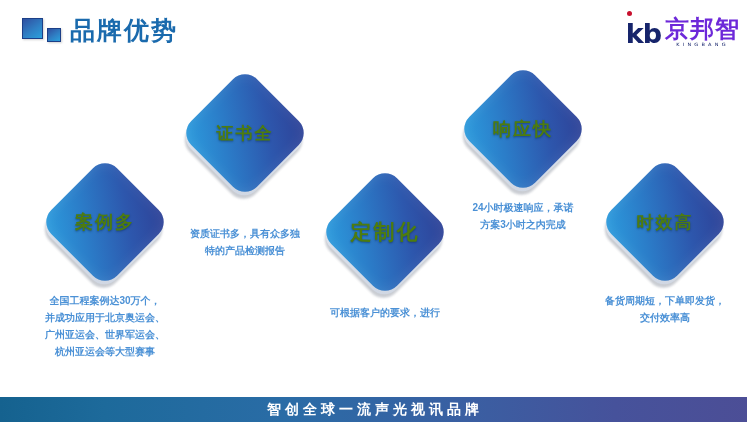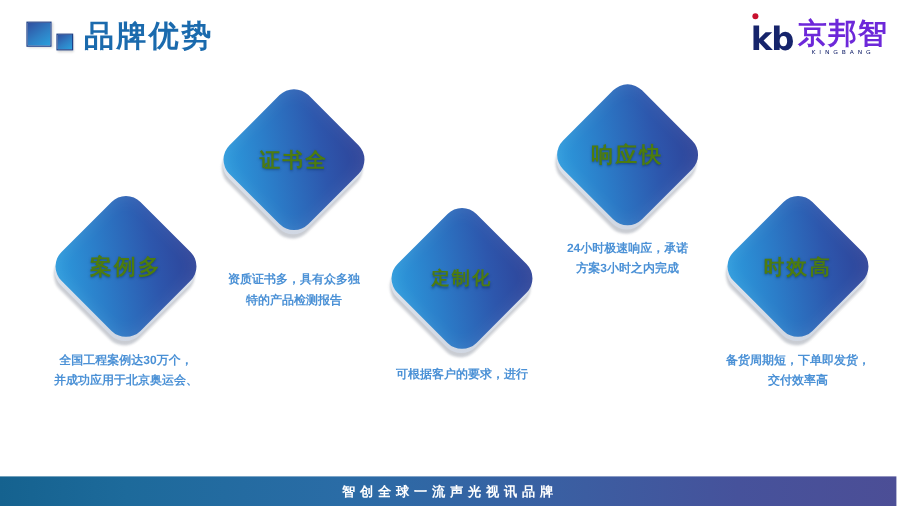--- a/index.html
+++ b/index.html
@@ -49,22 +49,22 @@
       color:#4d7c0f;font-weight:bold;letter-spacing:2px;white-space:nowrap;
       text-shadow:0 1px 2px rgba(12,40,90,.55);}
   .caption{position:absolute;text-align:center;color:#4b91d6;font-size:10px;
       line-height:17px;white-space:nowrap;font-weight:bold;}
   .caption div{white-space:nowrap;}
 
   
   .footer{position:absolute;left:0;bottom:0;width:750px;height:25px;
       background:linear-gradient(90deg,#15628f 0%,#1d6a9b 14%,#2a6ca6 38%,#3a5fa2 62%,#46529b 82%,#4c4e96 100%);
       display:flex;align-items:center;justify-content:center;}
-  .footer-text{color:#ffffff;font-size:11px;font-weight:bold;letter-spacing:4px;
-      line-height:12px;white-space:nowrap;}
+  .footer-text{color:#ffffff;font-size:14px;font-weight:bold;letter-spacing:4px;
+      line-height:12px;white-space:nowrap;font-family:Liberation Mono, monospace;}
 </style>
 </head>
 <body>
 
 <div class="slide">
 
   <div class="header">
     <div class="sq sq-big"></div>
     <div class="sq sq-small"></div>
     <div class="page-title">品牌优势</div>
@@ -84,20 +84,22 @@
     <div class="node" style="left:105px;top:222px;">
       <div class="dia-wrap" style="transform:translate(-50%,-50%) rotate(45deg);width:93px;height:93px;">
         <div class="dia-shadow" style="left:4px;top:6px;width:93px;height:93px;"></div>
         <div class="dia-mid" style="left:2px;top:3px;width:93px;height:93px;"></div>
         <div class="dia" style="left:0;top:0;width:93px;height:93px;"></div>
       </div>
       <div class="dia-label" style="left:-60px;top:-13px;width:120px;height:26px;font-size:18px;">案例多</div>
       <div class="caption" style="left:-97px;top:70px;width:194px;">
         <div>全国工程案例达30万个，</div>
         <div>并成功应用于北京奥运会、</div>
+        <div>广州亚运会、世界军运会、</div>
+        <div>杭州亚运会等大型赛事</div>
       </div>
     </div>
 
     <div class="node" style="left:245px;top:133px;">
       <div class="dia-wrap" style="transform:translate(-50%,-50%) rotate(45deg);width:93px;height:93px;">
         <div class="dia-shadow" style="left:4px;top:6px;width:93px;height:93px;"></div>
         <div class="dia-mid" style="left:2px;top:3px;width:93px;height:93px;"></div>
         <div class="dia" style="left:0;top:0;width:93px;height:93px;"></div>
       </div>
       <div class="dia-label" style="left:-60px;top:-13px;width:120px;height:26px;font-size:17px;">证书全</div>
@@ -106,21 +108,21 @@
         <div>特的产品检测报告</div>
       </div>
     </div>
 
     <div class="node" style="left:385px;top:232px;">
       <div class="dia-wrap" style="transform:translate(-50%,-50%) rotate(45deg);width:93px;height:93px;">
         <div class="dia-shadow" style="left:4px;top:6px;width:93px;height:93px;"></div>
         <div class="dia-mid" style="left:2px;top:3px;width:93px;height:93px;"></div>
         <div class="dia" style="left:0;top:0;width:93px;height:93px;"></div>
       </div>
-      <div class="dia-label" style="left:-60px;top:-13px;width:120px;height:26px;font-size:15px;">定制化</div>
+      <div class="dia-label" style="left:-60px;top:-13px;width:120px;height:26px;font-size:21px;">定制化</div>
       <div class="caption" style="left:-97px;top:72px;width:194px;">
         <div>可根据客户的要求，进行</div>
       </div>
     </div>
 
     <div class="node" style="left:523px;top:129px;">
       <div class="dia-wrap" style="transform:translate(-50%,-50%) rotate(45deg);width:93px;height:93px;">
         <div class="dia-shadow" style="left:4px;top:6px;width:93px;height:93px;"></div>
         <div class="dia-mid" style="left:2px;top:3px;width:93px;height:93px;"></div>
         <div class="dia" style="left:0;top:0;width:93px;height:93px;"></div>

